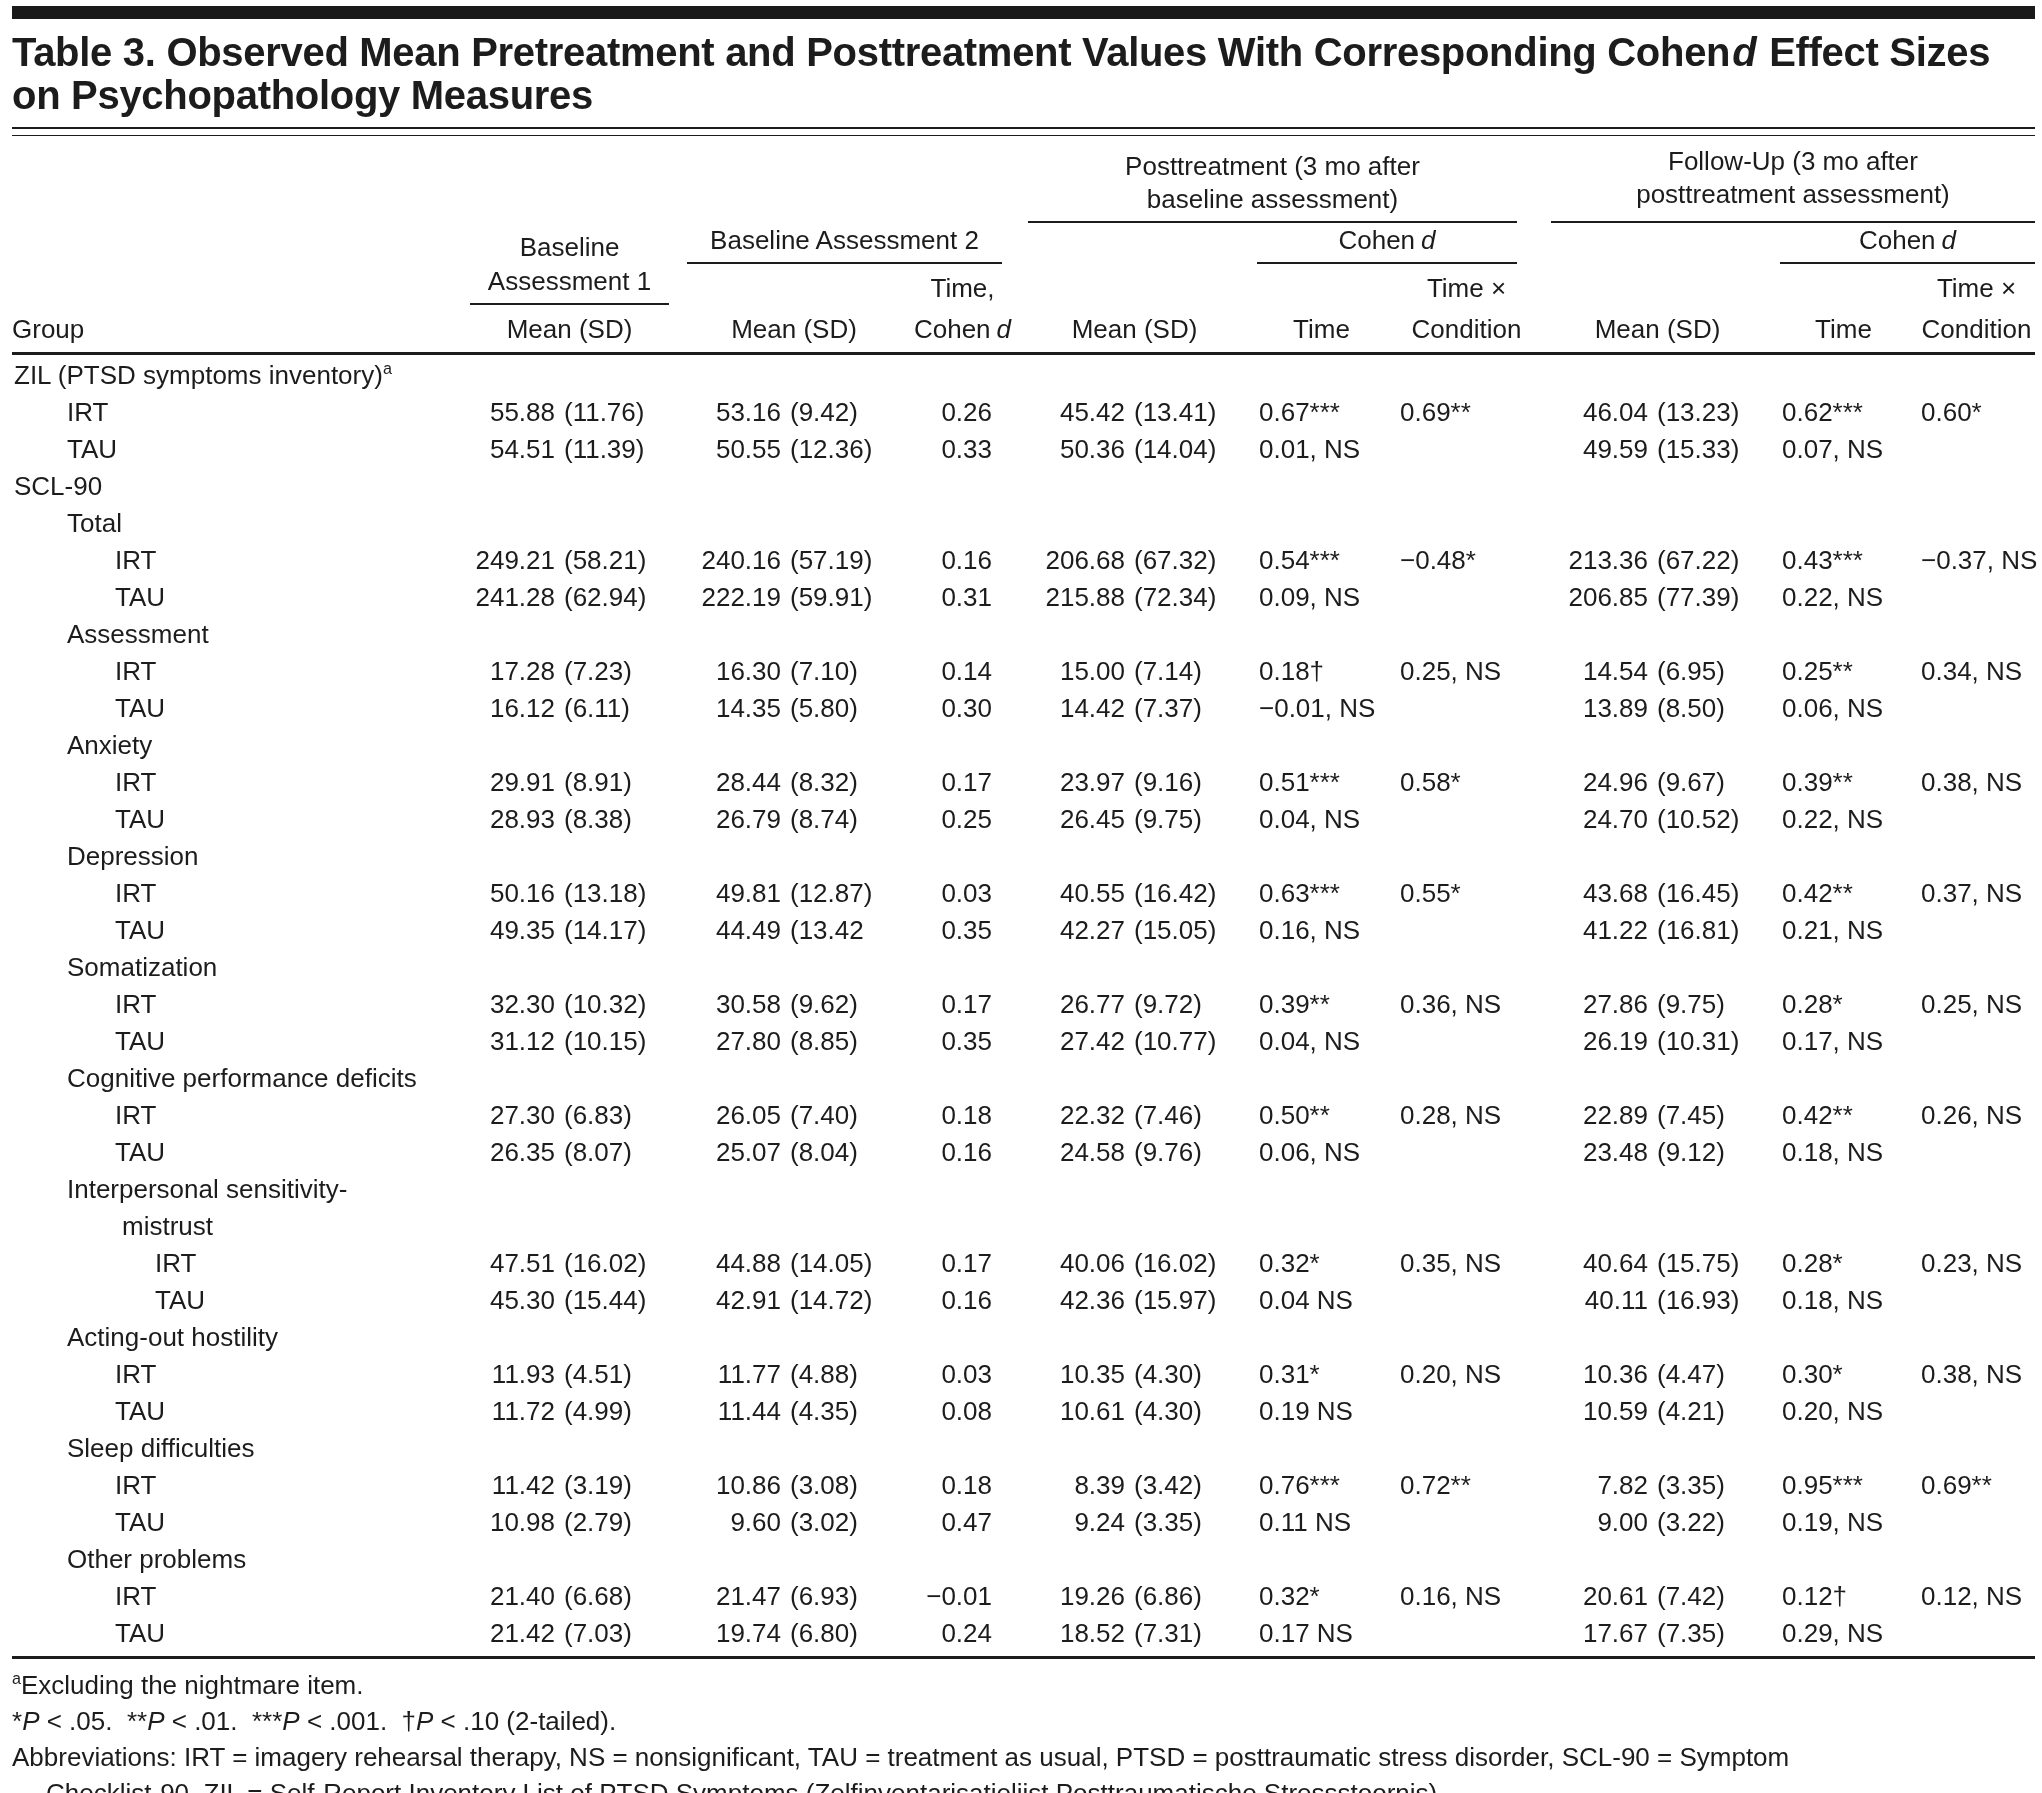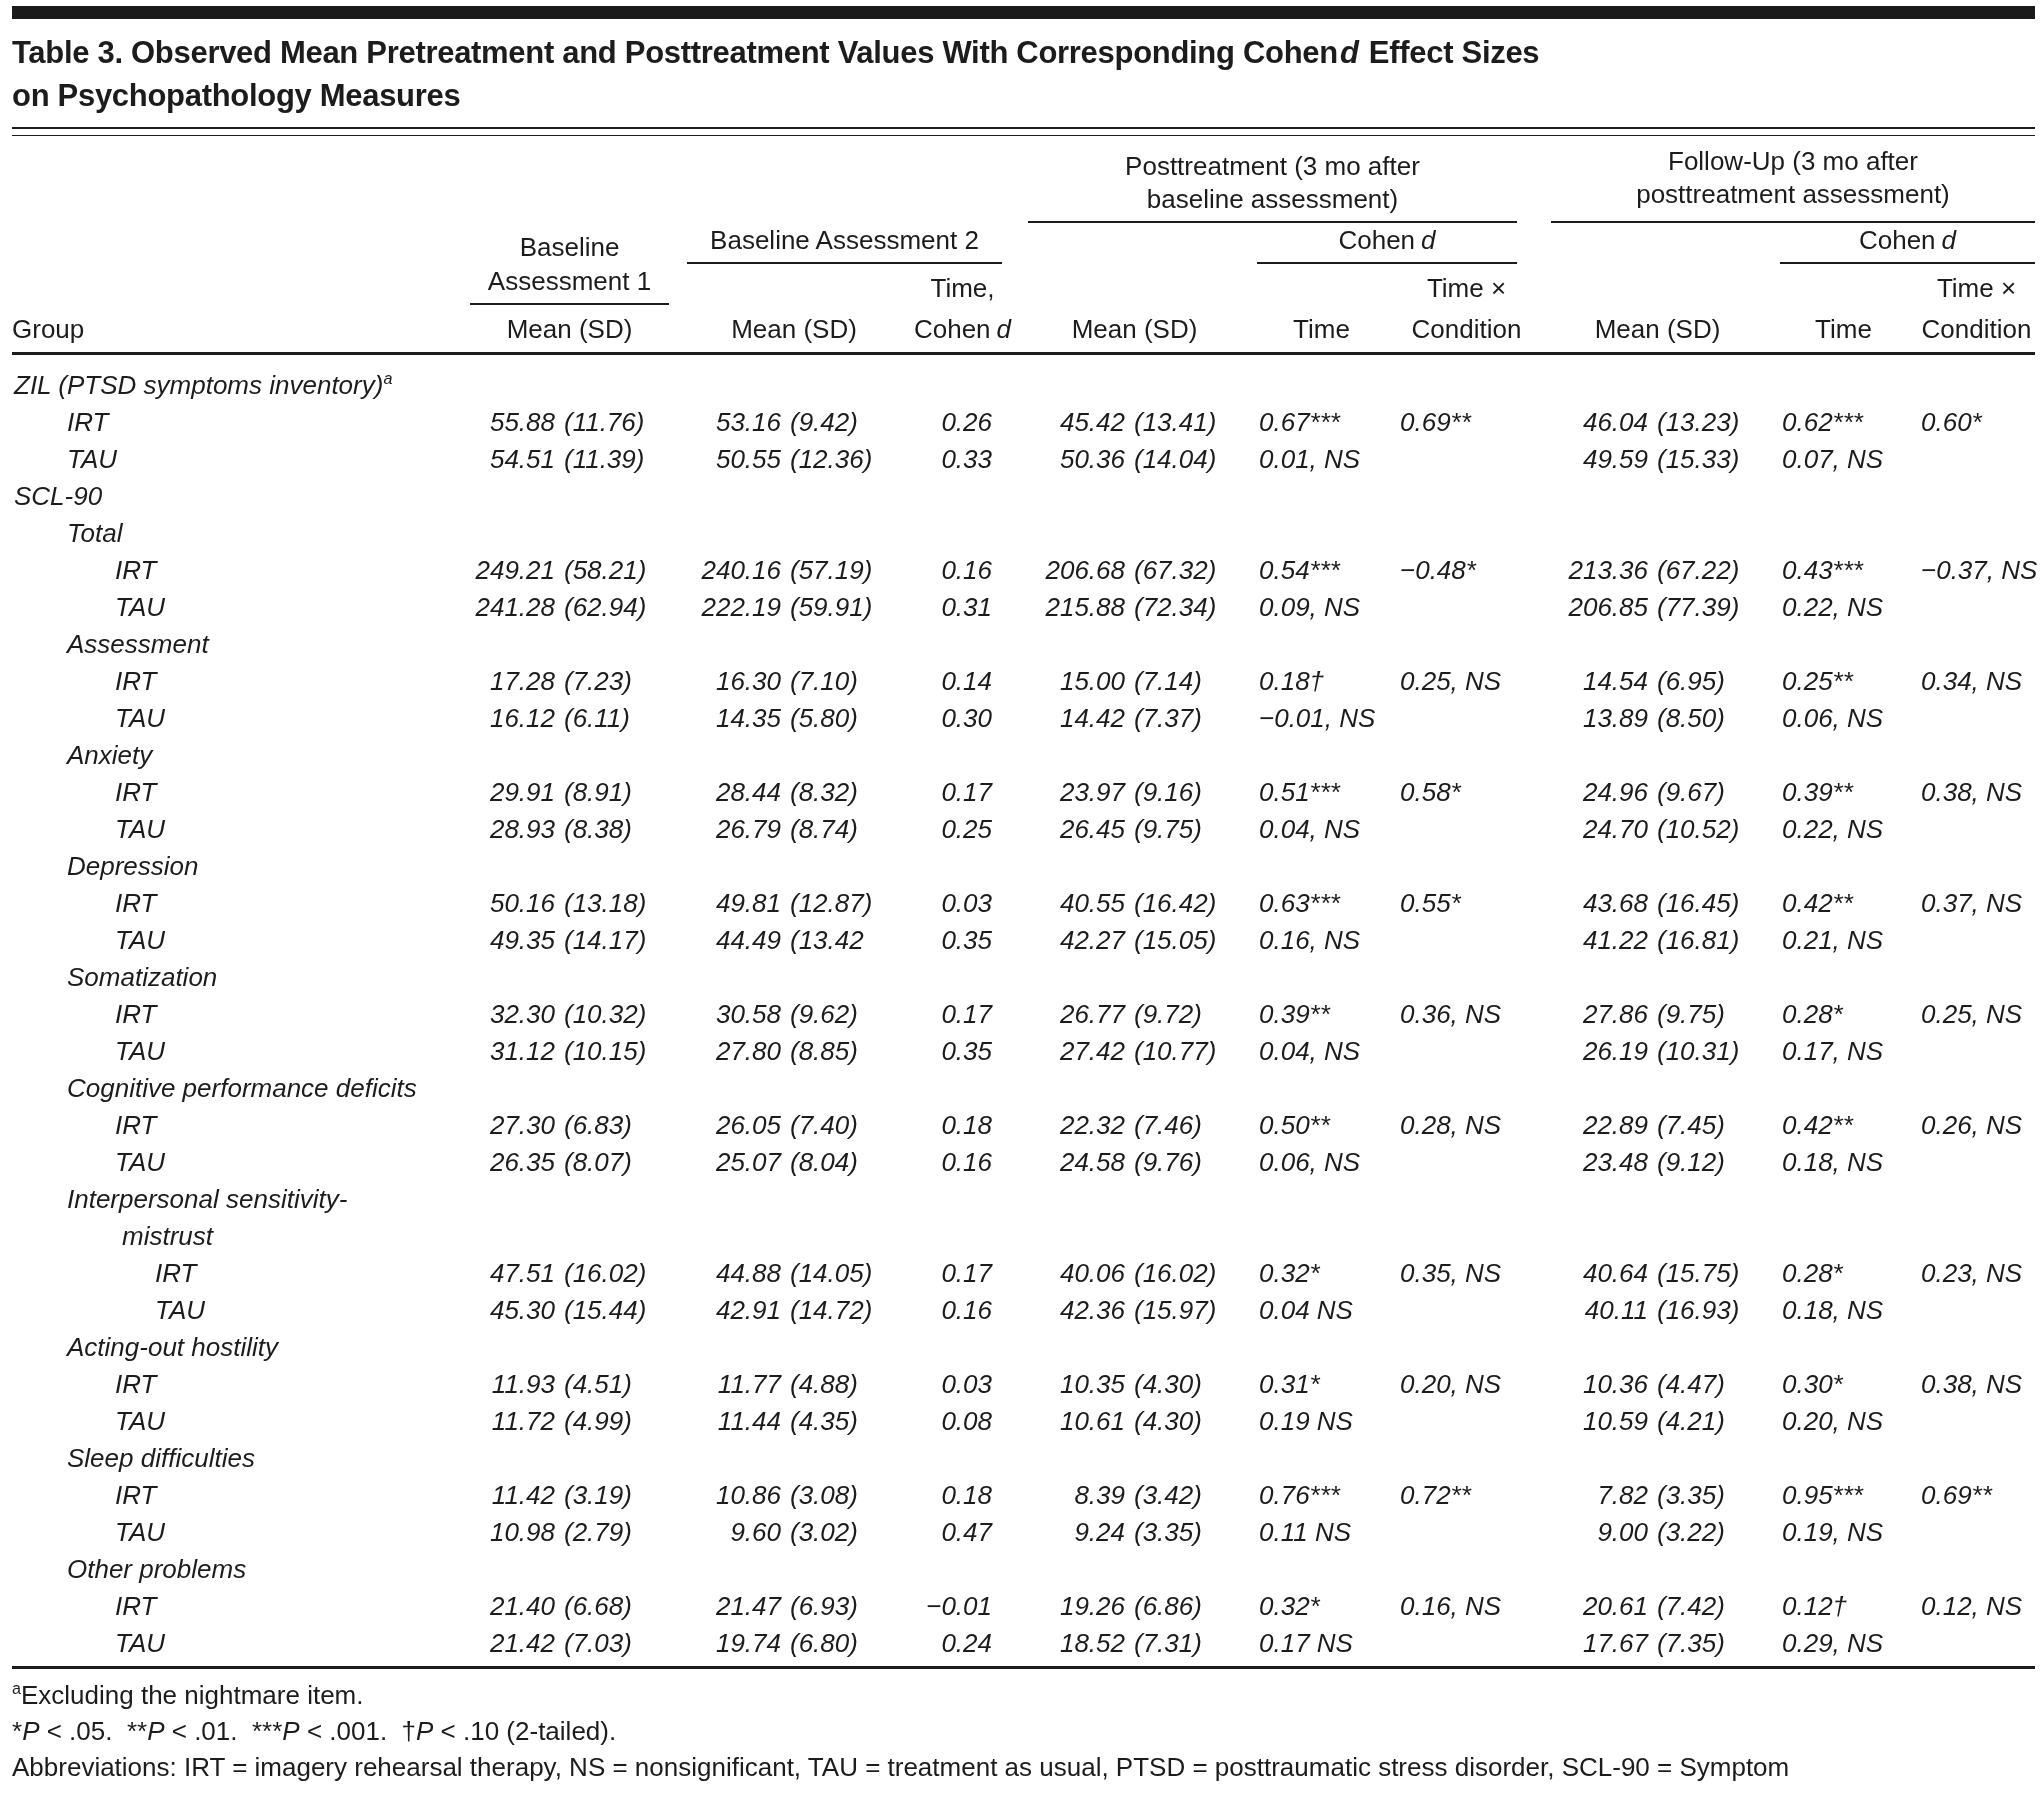--- a/index.html
+++ b/index.html
@@ -8,21 +8,21 @@
   }
   html,body{margin:0;padding:0;background:#ffffff;}
   body{
     width:2042px;height:1794px;overflow:hidden;
     font-family:"Liberation Sans","DejaVu Sans",sans-serif;
     color:var(--ink);
     -webkit-font-smoothing:antialiased;
   }
   .page{width:2023px;padding:6px 8px 0 12px;}
   .top-bar{height:13px;background:#1a1a1a;margin-bottom:12px;}
-  .title{font-size:31px;font-weight:bold;line-height:43px;letter-spacing:-0.3px;}
+  .title{font-size:40px;font-weight:bold;line-height:43px;letter-spacing:-0.3px;}
   .title i{margin:0 2px;}
   .title-rule{height:6px;border-top:2.5px solid var(--ink);border-bottom:1.5px solid var(--ink);margin:10px 0 4px 0;}
 
   
   .hrow,.trow{display:grid;grid-template-columns:var(--cols);}
   .hcell{display:flex;align-items:flex-end;justify-content:center;font-size:26px;line-height:33px;text-align:center;}
   .hcell.left{justify-content:flex-start;text-align:left;}
   .bb{border-bottom:2.5px solid var(--ink);padding-bottom:5px;}
   .hr1{min-height:83px;}
   .hr2{min-height:41px;margin-top:0;}
@@ -34,21 +34,21 @@
   .sp-cohen1{grid-column:6/8;margin:0 24px 0 6px;}
   .sp-cohen2{grid-column:9/11;margin:0 5px 0 6px;}
   .col1{grid-column:1;} .col2{grid-column:2;} .col3{grid-column:3;} .col4{grid-column:4;}
   .col5{grid-column:5;} .col6{grid-column:6;} .col7{grid-column:7;} .col8{grid-column:8;}
   .col9{grid-column:9;} .col10{grid-column:10;}
   .ba1-rule{margin:0 12px;}
   .thead{border-bottom:3px solid var(--ink);padding-bottom:6px;}
   .cohen-i{margin-left:6px;}
 
   
-  .tbody{padding-top:12px;font-style:italic;}
+  .tbody{padding-top:2px;}
   .cell{min-height:37px;line-height:37px;font-size:26px;}
   .lab{white-space:nowrap;}
   .ind0{padding-left:2px;}
   .ind1{padding-left:55px;}
   .ind2{padding-left:103px;}
   .ind3{padding-left:143px;}
   .cont{margin-left:55px;}
   sup{font-size:62%;vertical-align:super;line-height:0;}
   .ms{display:grid;grid-template-columns:1fr 103px;column-gap:9px;padding-right:14px;}
   .ms .m{text-align:right;}

